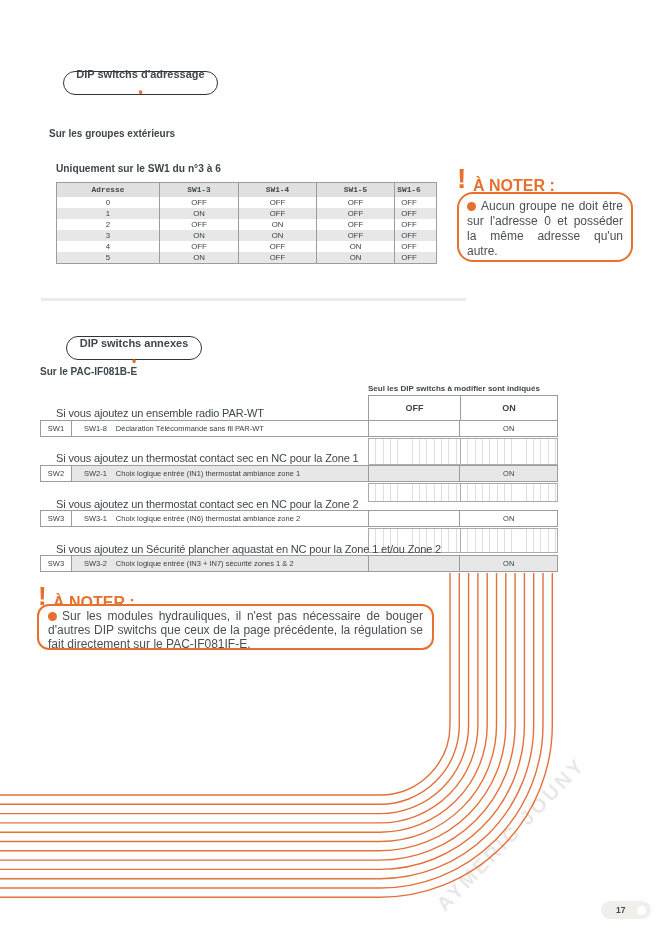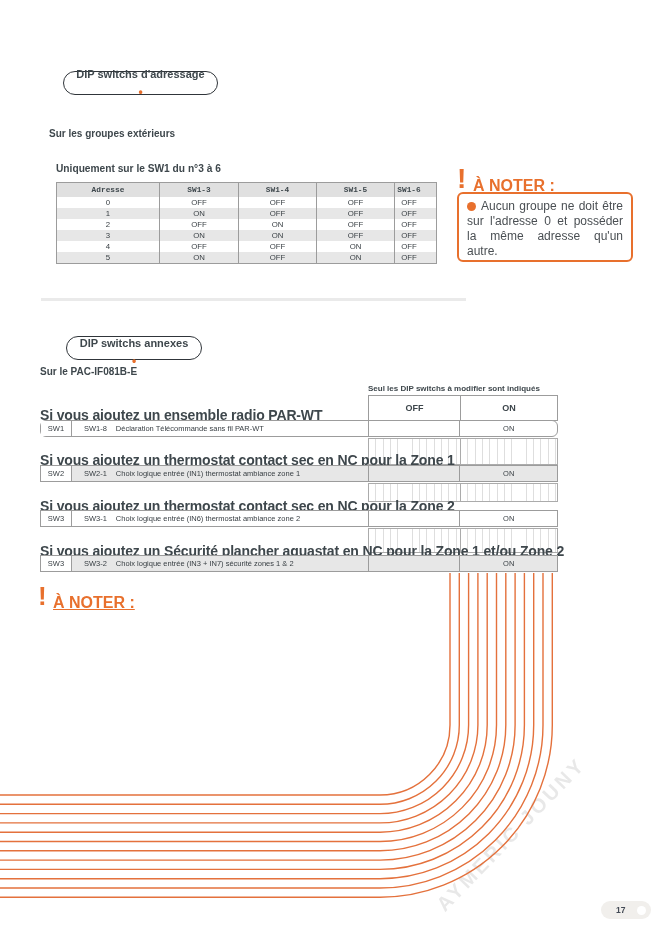--- a/index.html
+++ b/index.html
@@ -28,29 +28,29 @@
   .t1 .c{box-sizing:border-box;display:flex;align-items:center;justify-content:center;
     font-size:7.8px;color:#3A4045;}
   .t1-row.head .c{color:var(--dark);}
   .t1 .c+.c{border-left:1px solid var(--table-border);}
   .c0{width:102px;} .c1{width:79px;} .c2{width:78px;} .c3{width:78px;} .c4{width:29px;}
 
   
   .excl{font-weight:bold;color:var(--accent);line-height:1;}
   .note-title{font-weight:bold;font-size:16px;color:var(--accent);text-decoration:underline;}
   .note-box{
-    border:2px solid var(--accent);border-radius:6px;box-sizing:border-box;background:#fff;
+    border:2px solid var(--accent);border-radius:16px;box-sizing:border-box;background:#fff;
     font-size:12px;color:var(--body);text-align:justify;
   }
   .bullet{display:inline-block;width:9px;height:9px;border-radius:50%;
     background:var(--accent);margin-right:5px;vertical-align:-1px;}
 
   
   .caption{font-weight:bold;font-size:8px;color:var(--dark);}
-  .grp-head{font-weight:bold;font-size:14px;letter-spacing:-0.15px;color:var(--dark);white-space:nowrap;}
+  .grp-head{font-weight:normal;font-size:11px;letter-spacing:-0.15px;color:var(--dark);white-space:nowrap;margin-left:16px;}
   .grp-row{display:flex;height:17px;border:1px solid var(--table-border);box-sizing:border-box;background:#fff;}
   .grp-row .cell{box-sizing:border-box;display:flex;align-items:center;font-size:7.5px;color:#3A4045;}
   .c-sw{width:30px;justify-content:center;background:#fff;}
   .c-mid{width:298px;border-left:1px solid var(--table-border);padding-left:12px;}
   .c-mid .ref{margin-right:9px;}
   .c-off{width:92px;border-left:1px solid var(--table-border);}
   .c-on{width:98px;border-left:1px solid var(--table-border);justify-content:center;font-size:8.5px;}
   .grp-row.shaded .c-mid,.grp-row.shaded .c-off,.grp-row.shaded .c-on{background:var(--row-shade);}
 
   .t2-head{display:flex;height:26px;border:1px solid var(--table-border);box-sizing:border-box;background:#fff;}
@@ -179,21 +179,21 @@
   <div class="abs h-bold" style="left:40px;top:366px;text-align:right;">Sur le PAC-IF081B-E</div>
 
   <div class="abs caption" style="left:368px;top:384px;">Seul les DIP switchs à modifier sont indiqués</div>
 
   <div class="abs t2-head" style="left:368px;top:395px;width:190px;">
     <div class="hc hc-off">OFF</div>
     <div class="hc hc-on">ON</div>
   </div>
 
   <div class="abs grp-head" style="left:40px;top:407px;">Si vous ajoutez un ensemble radio PAR-WT</div>
-  <div class="abs grp-row" style="left:40px;top:420px;width:518px;border-radius:6px;">
+  <div class="abs grp-row" style="left:40px;top:420px;width:518px;">
     <div class="cell c-sw">SW1</div>
     <div class="cell c-mid">
       <span class="ref">SW1-8</span>
       <span>Déclaration Télécommande sans fil PAR-WT</span>
     </div>
     <div class="cell c-off"></div>
     <div class="cell c-on">ON</div>
   </div>
   <div class="abs band" style="left:368px;top:438px;width:190px;height:27px;">
     <div class="bc bc-off"></div>
@@ -236,19 +236,22 @@
     <div class="cell c-mid">
       <span class="ref">SW3-2</span>
       <span>Choix logique entrée (IN3 + IN7) sécurité zones 1 &amp; 2</span>
     </div>
     <div class="cell c-off"></div>
     <div class="cell c-on">ON</div>
   </div>
 
   <div class="abs excl" style="left:38px;top:583px;font-size:26px;">!</div>
   <div class="abs note-title" style="left:53px;top:594px;">À NOTER :</div>
+  <div class="abs note-box" style="left:37px;top:604px;width:397px;height:46px;padding:4px 9px;line-height:1.16;border-radius:12px;">
+    <span class="bullet"></span><span>Sur les modules hydrauliques, il n'est pas nécessaire de bouger d'autres DIP switchs que ceux de la page précédente, la régulation se fait directement sur le PAC-IF081IF-E.</span>
+  </div>
 
   <div class="abs footer-pill" style="left:601px;top:901px;">
     <span>17</span>
     <span class="dot-w"></span>
   </div>
 
 </div>
 
 </body></html>

